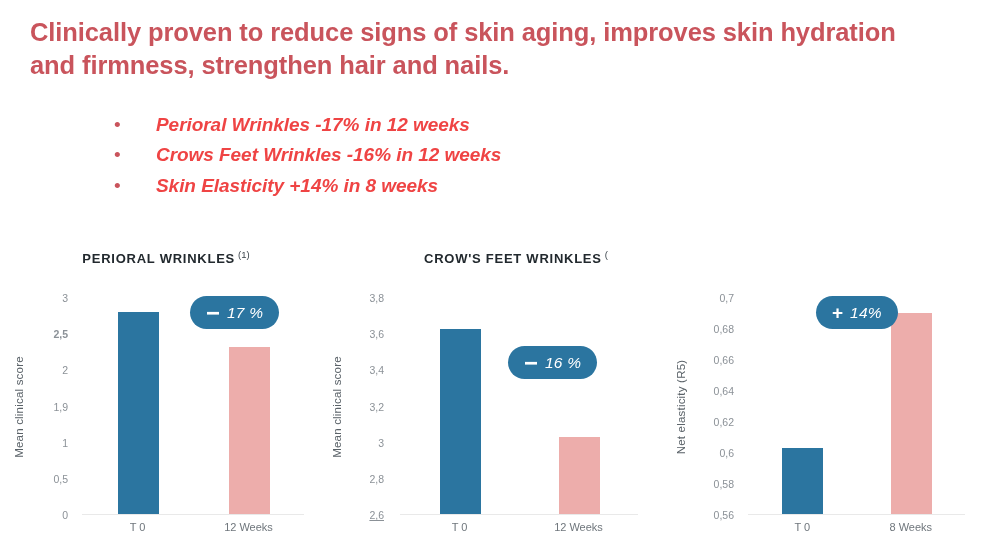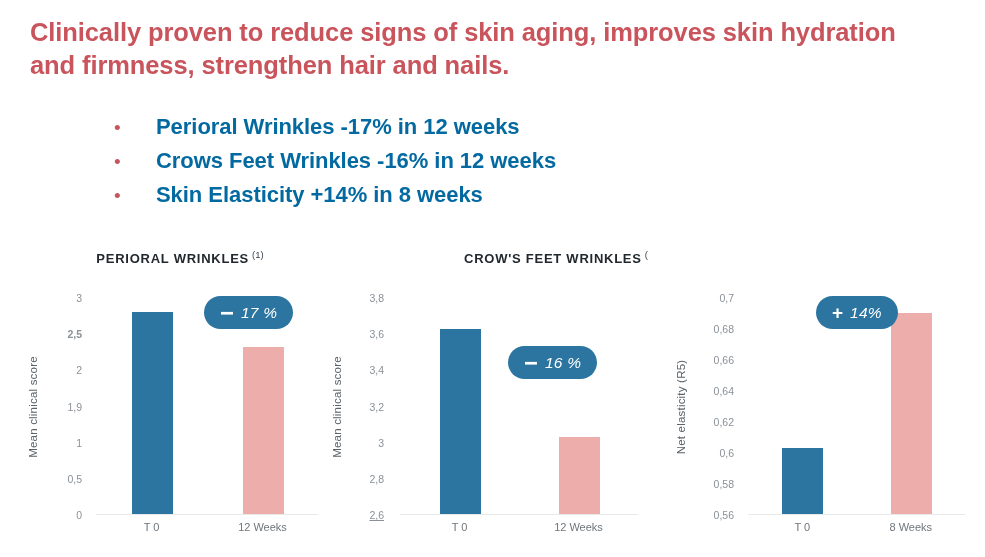--- a/index.html
+++ b/index.html
@@ -18,42 +18,43 @@
   }
 
   
   .bullets{position:absolute;left:108px;top:114px;width:640px;}
   .bullet-row{display:flex;align-items:baseline;margin-bottom:8px;}
   .bullet-dot{
     color:#c9545c;font-size:19px;line-height:1;width:48px;flex:0 0 48px;
     text-align:left;padding-left:6px;box-sizing:border-box;
   }
   .bullet-text{
-    color:#0369a1;font-weight:bold;font-size:22px;line-height:1.18;
+    color:#ef4444;font-weight:bold;font-size:19px;line-height:1.18;
     letter-spacing:-0.05px;
+    font-style:italic;
   }
 
   
   .charts{position:absolute;left:0;top:240px;width:985px;height:317px;}
   .chart-card{position:absolute;top:0;height:317px;}
-  .chart-card.c1{left:24px;width:312px;}
+  .chart-card.c1{left:10px;width:312px;}
   .chart-card.c2{left:322px;width:338px;}
   .chart-card.c3{left:664px;width:321px;}
 
   .chart-title{
     position:absolute;top:9px;left:0;width:100%;text-align:center;
     font-size:13px;font-weight:bold;color:#22292e;
     letter-spacing:0.75px;white-space:nowrap;
   }
   .chart-title .sup{
     font-size:9.5px;font-weight:normal;vertical-align:super;
     letter-spacing:0;margin-left:3px;color:#3c454c;
   }
   
-  .c2 .chart-title{text-align:left;left:102px;width:250px;overflow:hidden;margin-left:40px;}
+  .c2 .chart-title{text-align:left;left:102px;width:250px;overflow:hidden;}
 
   .plot{position:absolute;left:0;right:0;bottom:0;top:58px;}
 
   .ylabel{
     position:absolute;left:0px;top:0;bottom:42px;width:18px;
     display:flex;align-items:center;justify-content:center;
   }
   .ylabel span{
     transform:rotate(-90deg);white-space:nowrap;
     font-size:11.5px;color:#5a6268;letter-spacing:.2px;

